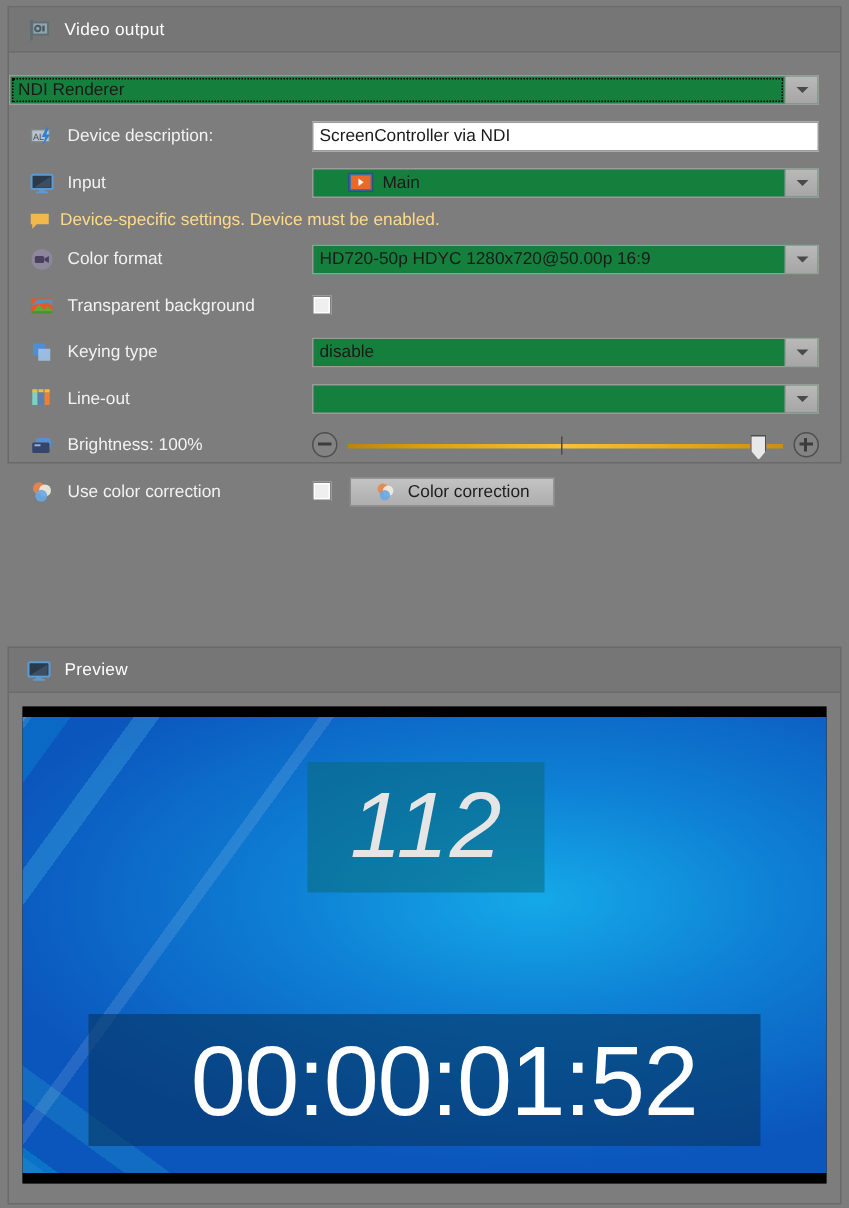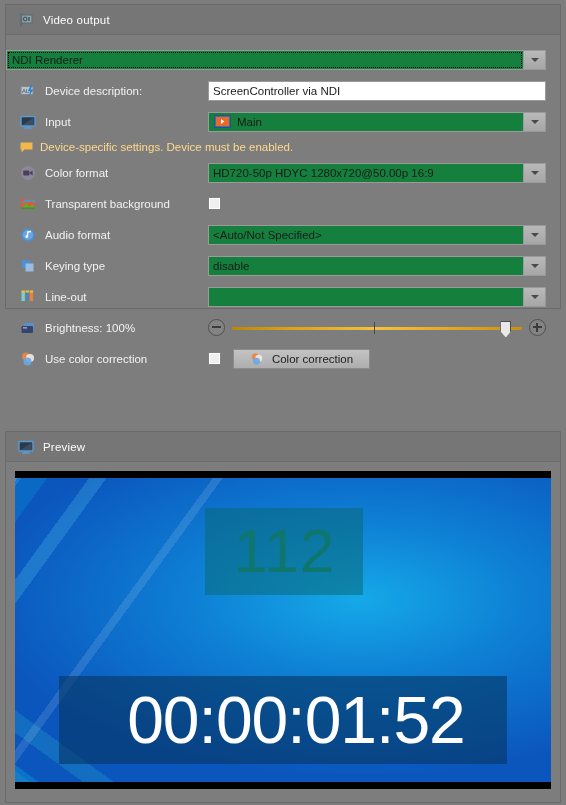--- a/index.html
+++ b/index.html
@@ -201,22 +201,23 @@
     opacity:.9;
   }
   .video .num-box{
     position:absolute;
     left:35.5%;top:11.5%;width:29.5%;height:27.5%;
     background:rgba(10,105,120,.55);
     display:flex;align-items:center;justify-content:center;
   }
   .video .num-box .t{
     font-family:"Liberation Sans","DejaVu Sans",sans-serif;
-    font-size:62px;color:#0f766e;line-height:1;
+    font-size:62px;color:#e5e5e5;line-height:1;
     letter-spacing:1px;
+    font-style:italic;
   }
   .video .tc-box{
     position:absolute;
     left:8.2%;right:8.2%;top:64.5%;height:27.5%;
     background:rgba(6,55,100,.62);
     display:flex;align-items:center;justify-content:center;padding-left:26px;
   }
   .video .tc-box .t{
     font-size:66px;color:#fff;line-height:1;letter-spacing:-1px;
   }
@@ -282,21 +283,21 @@
             <rect x="1" y="2.5" width="14" height="9.5" rx="1" fill="#2b3a4a" stroke="#5b9bd5" stroke-width="1.4"></rect>
             <path d="M2.4 11 L13.6 3.8 L13.6 11 Z" fill="#3b4e63"></path>
             <rect x="6" y="12.5" width="4" height="1.4" fill="#5b9bd5"></rect>
             <rect x="4" y="13.6" width="8" height="1.2" rx=".5" fill="#5b9bd5"></rect>
           </svg>
         </span>
         <span class="lbl">Input</span>
       </div>
       <div class="ctl">
         <div class="combo">
-          <div class="val" style="gap:6px;padding-left:5px;">
+          <div class="val" style="gap:6px;padding-left:5px;margin-left:18px;">
             <span style="flex:none;">
               <svg width="17" height="13" viewBox="0 0 17 13">
                 <rect x="0.5" y="0.5" width="16" height="12" fill="#3f6fa8" stroke="#2b527d"></rect>
                 <rect x="2" y="2" width="13" height="9" fill="#e8692a"></rect>
                 <path d="M7 4 L10.4 6.5 L7 9 Z" fill="#fff"></path>
               </svg>
             </span>
             <span>Main</span>
           </div>
           <div class="arrow">
@@ -346,40 +347,20 @@
             <path d="M1 7.5 L5 3.6 L15 3.6 L15 8 L12 5.6 Z" fill="#3f9ad6" opacity=".85"></path>
           </svg>
         </span>
         <span class="lbl">Transparent background</span>
       </div>
       <div class="ctl">
         <div class="chk"></div>
       </div>
     </div>
 
-    <div class="row">
-      <div class="lbl-wrap">
-        <span>
-          <svg width="16" height="16" viewBox="0 0 16 16">
-            <circle cx="8" cy="8" r="6.6" fill="#4e8ed0"></circle>
-            <circle cx="8" cy="8" r="5" fill="#6aa7e2"></circle>
-            <path d="M7 4.6 L11 3.8 L11 5.2 L8.2 5.8 L8.2 9.6 a1.4 1.4 0 1 1 -1.2 -1.36 Z" fill="#fff"></path>
-          </svg>
-        </span>
-        <span class="lbl">Audio format</span>
-      </div>
-      <div class="ctl">
-        <div class="combo">
-          <div class="val">&lt;Auto/Not Specified&gt;</div>
-          <div class="arrow">
-              <i></i>
-            </div>
-        </div>
-      </div>
-    </div>
 
     <div class="row">
       <div class="lbl-wrap">
         <span>
           <svg width="16" height="16" viewBox="0 0 16 16">
             <rect x="2" y="2" width="8" height="8" fill="#4f8fd0"></rect>
             <rect x="5.5" y="5.5" width="8" height="8" fill="#9fc3e8" opacity=".9"></rect>
           </svg>
         </span>
         <span class="lbl">Keying type</span>

